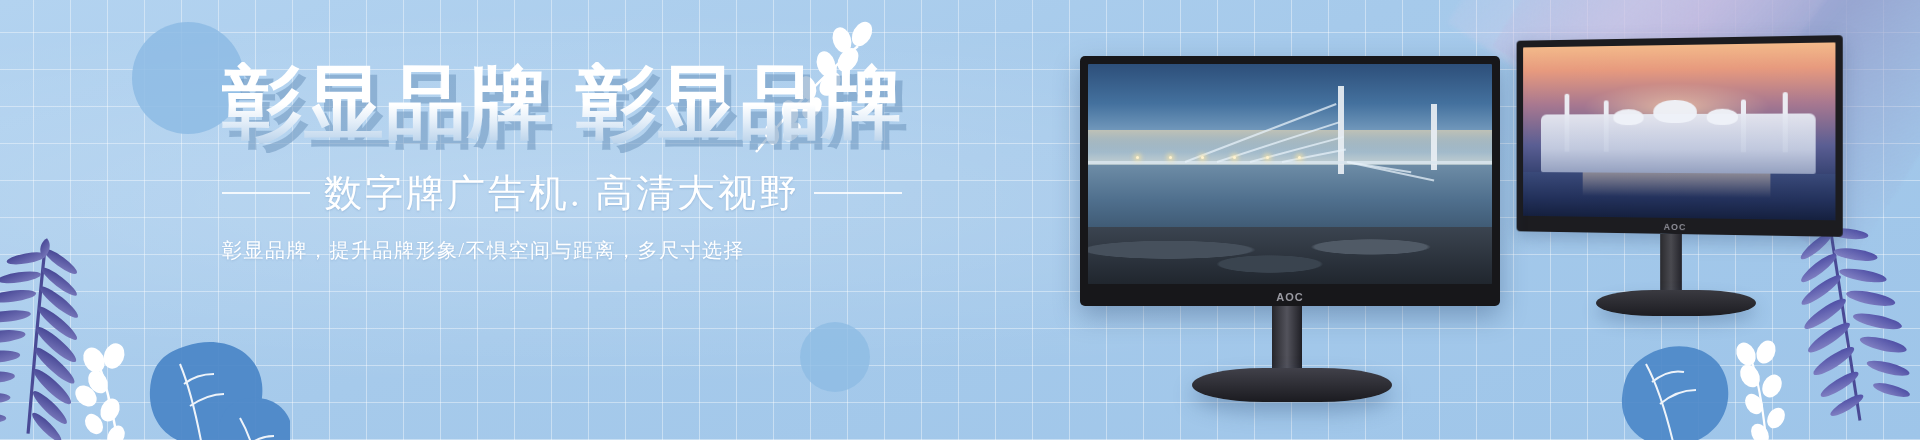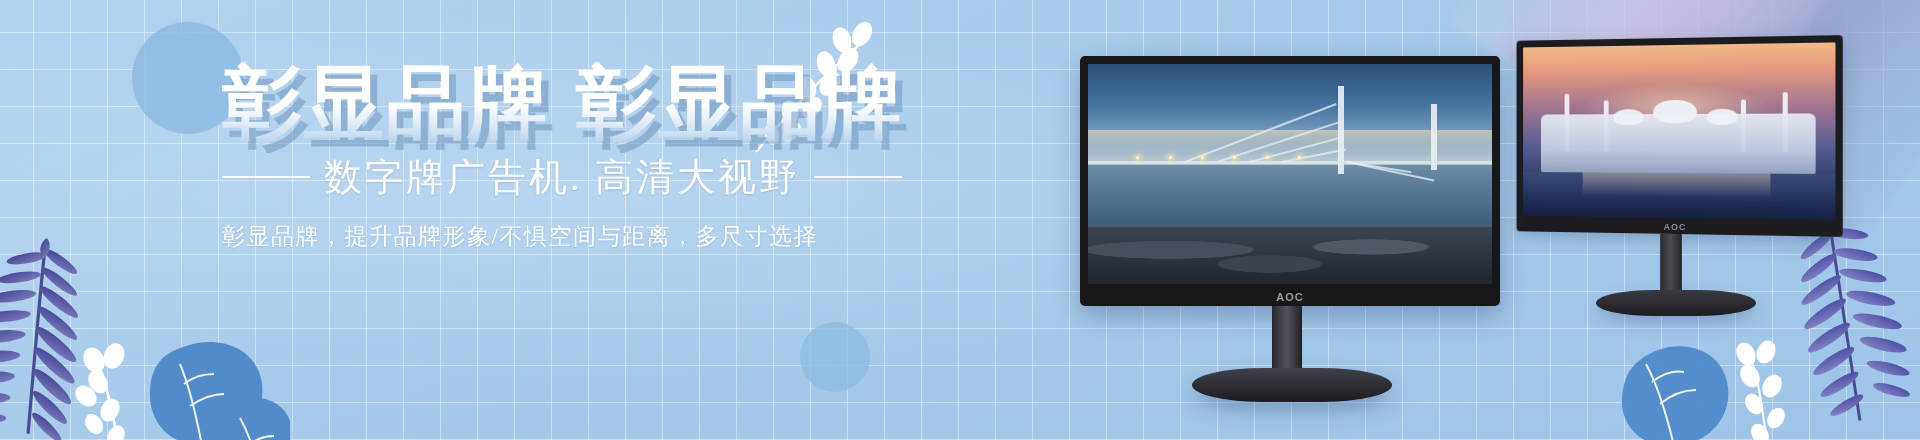--- a/index.html
+++ b/index.html
@@ -76,38 +76,38 @@
     -webkit-background-clip:text;
     background-clip:text;
     -webkit-text-fill-color:transparent;
     filter:drop-shadow(7px 9px 0px rgba(110,150,190,.55));
     white-space:nowrap;
     margin:0;
   }
   .headline .gap{display:inline-block;width:26px;}
   .sub-wrap{
     display:flex;align-items:center;gap:14px;
-    margin-top:8px;
+    margin-top:24px;
   }
   .rule{
     flex:1;height:2px;
     background:rgba(255,255,255,.85);
   }
   .subhead{
     font-family:"Liberation Serif", serif;
     font-size:38px;
     color:#ffffff;
     letter-spacing:3px;
     white-space:nowrap;
     text-shadow:0 1px 2px rgba(100,140,185,.35);
   }
   .sub-wrap.second{margin-top:18px;}
   .tagline{
     font-family:"Liberation Serif", serif;
-    font-size:23px;
+    font-size:20px;
     color:#ffffff;
     letter-spacing:1.5px;
     white-space:nowrap;
     text-shadow:0 1px 2px rgba(100,140,185,.30);
   }
   
   .monitors{position:absolute;left:1080px;top:0;width:840px;height:440px;}
   .mon{position:absolute;}
   
   .mon-back{left:430px;top:38px;width:330px;}

